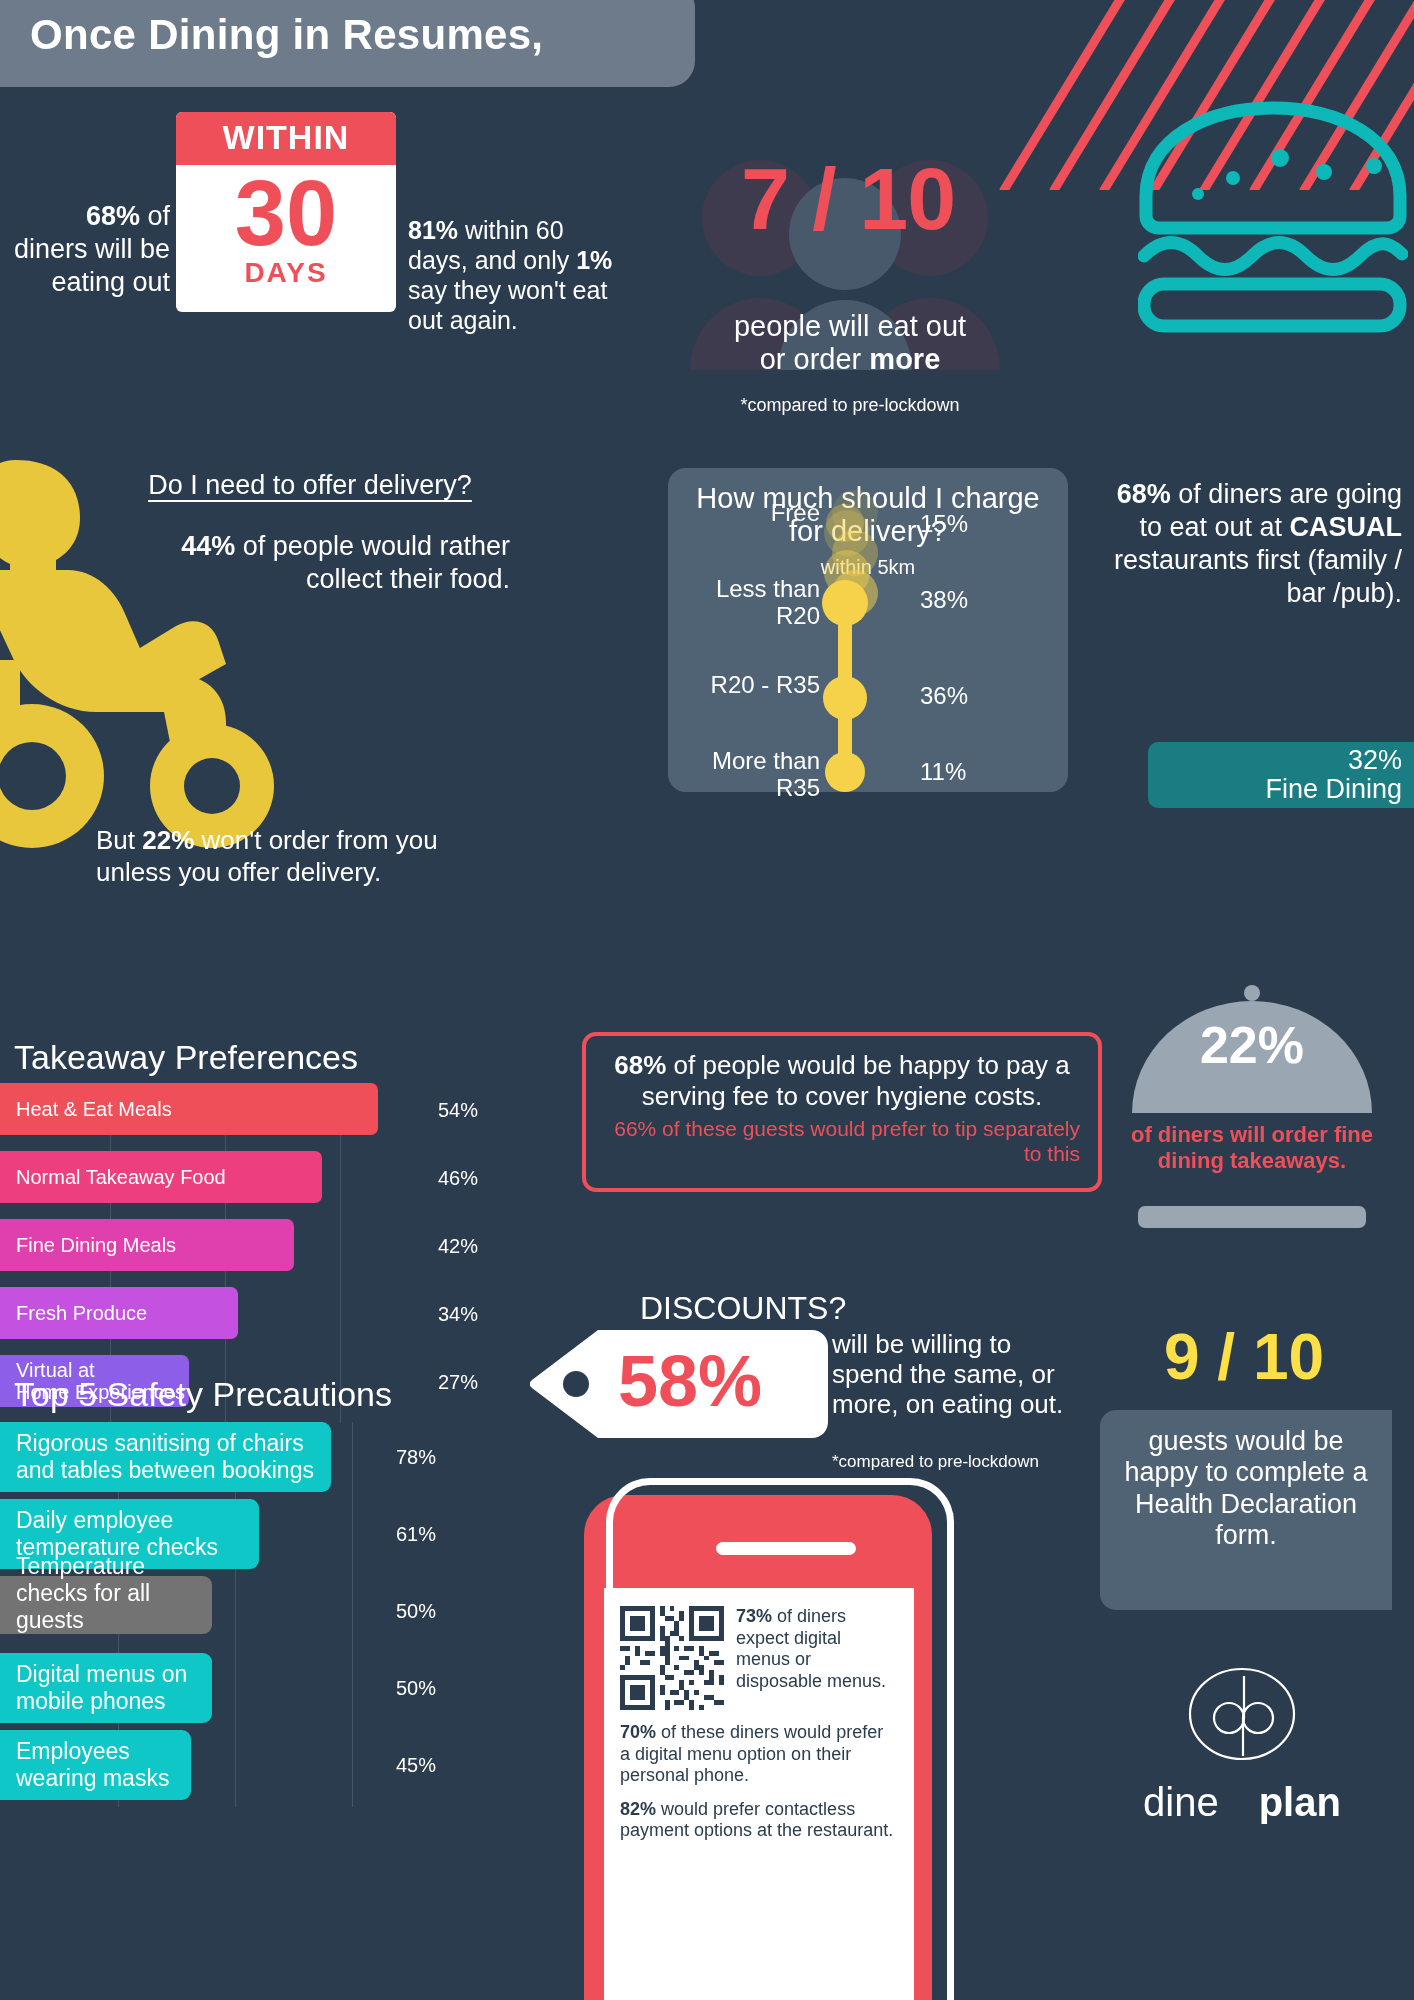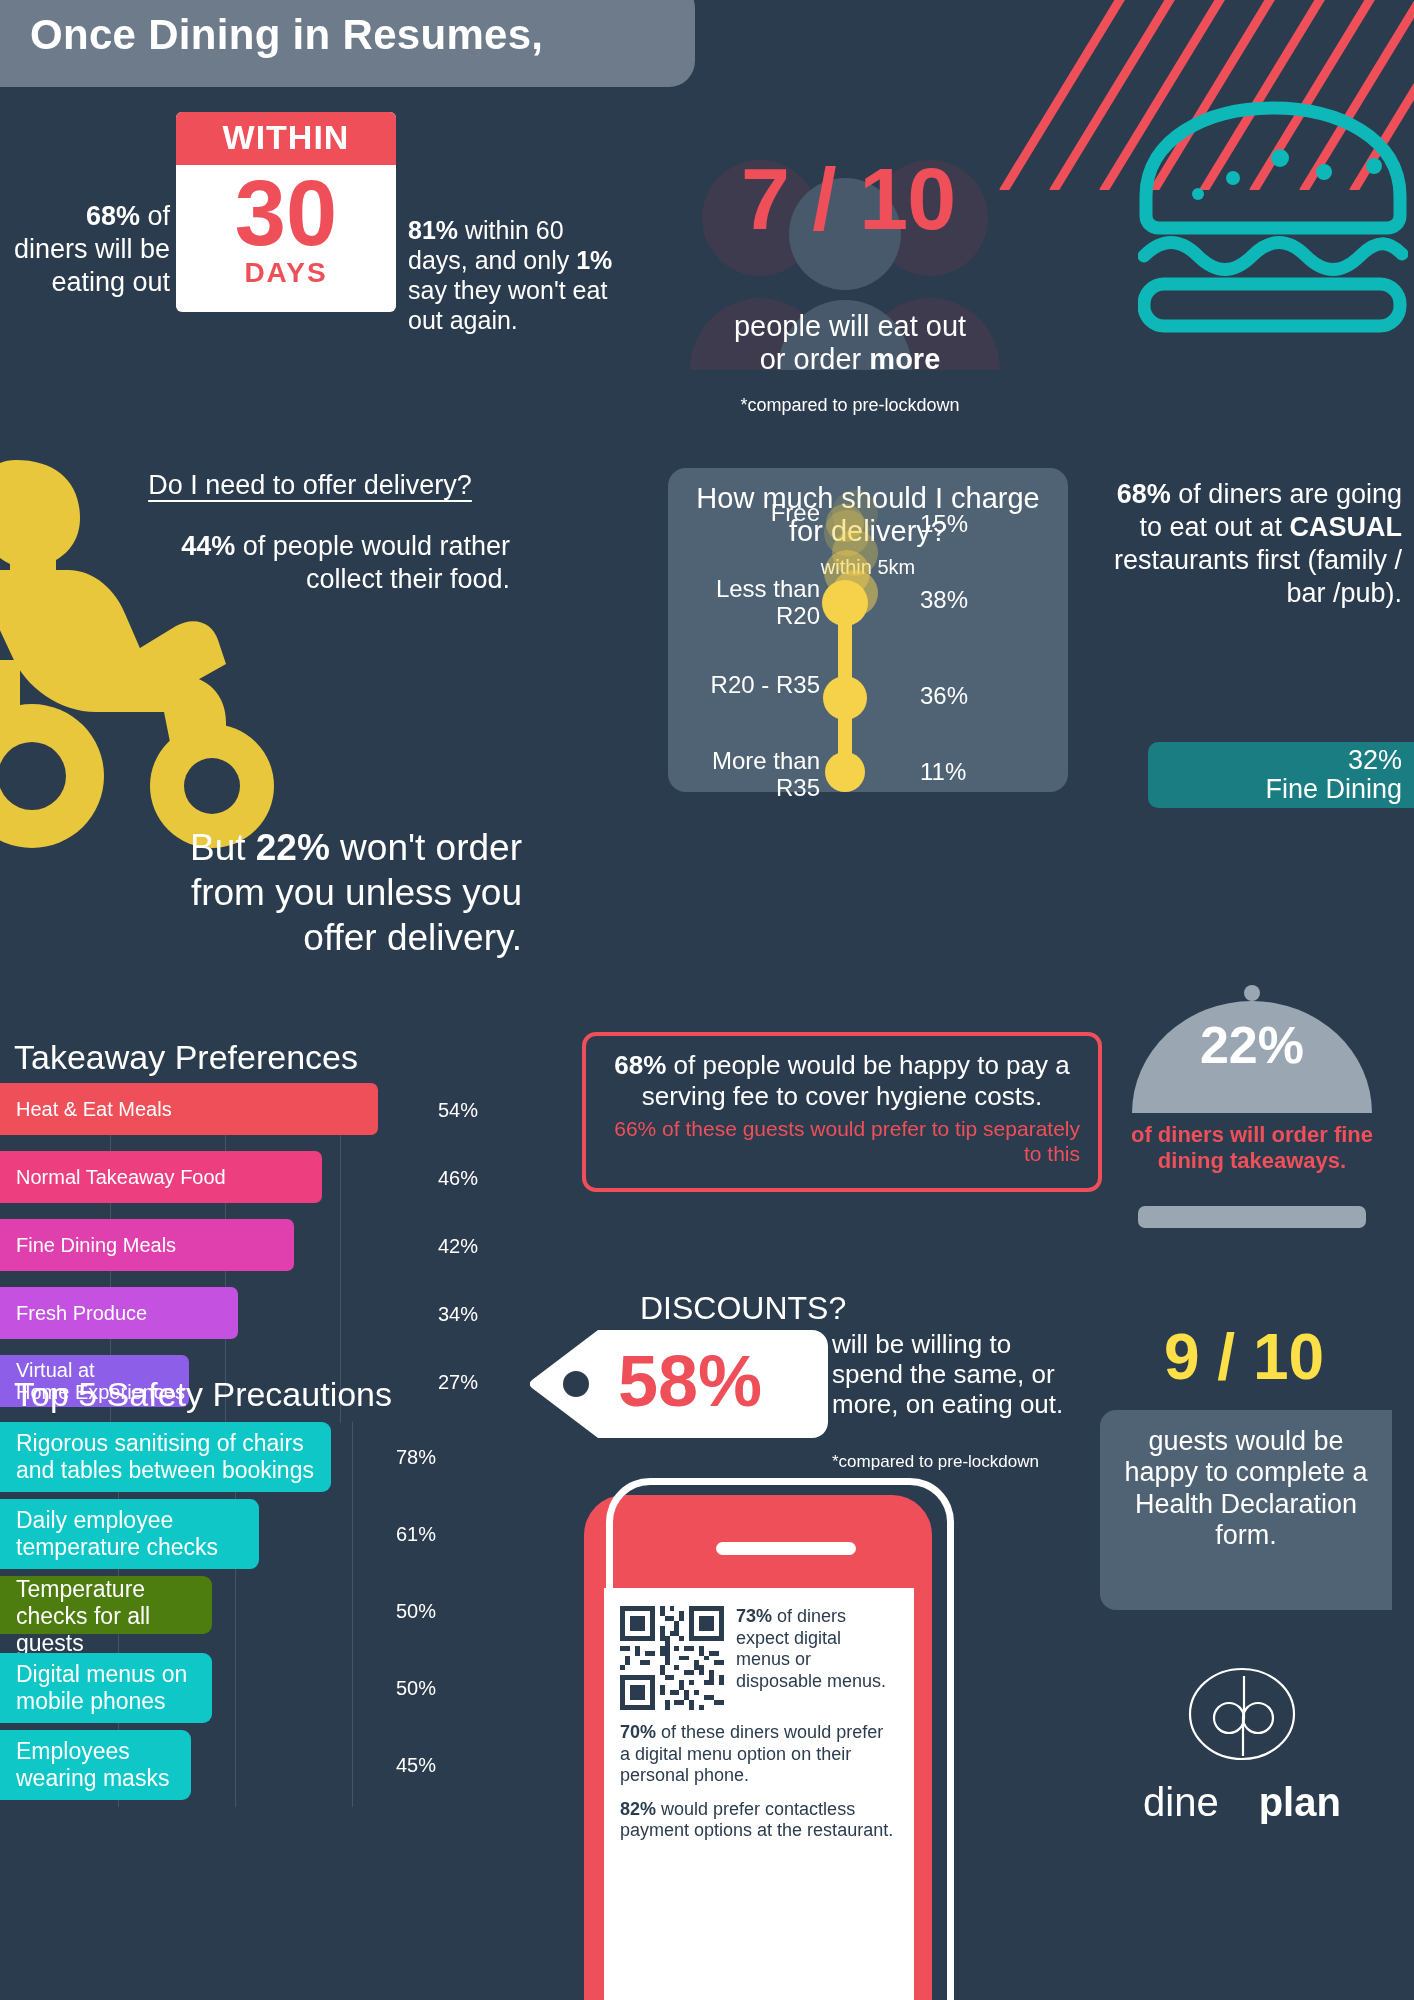--- a/index.html
+++ b/index.html
@@ -58,22 +58,22 @@
   
   #burger { right:6px; top:96px; width:270px; height:240px; }
 
   
   #delivery-q { left:110px; top:470px; width:400px; text-align:center;
      font-size:27px; text-decoration:underline; text-underline-offset:6px; }
   #del-44 { left:100px; top:530px; width:410px; text-align:right;
      font-size:27px; line-height:1.22; }
   #del-78 { left:100px; top:635px; width:410px; text-align:right;
      font-size:27px; line-height:1.22; }
-  #del-22 { left:112px; top:825px; width:410px; text-align:right;
-     font-size:37px; line-height:1.22; }
+  #del-22 { left:96px; top:825px; width:410px; 
+     font-size:26px; line-height:1.22; }
 
   
   #scooter { left:-24px; top:460px; width:320px; height:400px; }
 
   
   #charge-card { left:668px; top:468px; width:400px; height:324px;
      background:#4f6375; border-radius:18px; }
   #charge-title { left:690px; top:482px; width:356px; text-align:center;
      font-size:29px; line-height:1.13; }
   #charge-sub { left:690px; top:556px; width:356px; text-align:center;
@@ -362,21 +362,21 @@
       <div class="abs gridline" style="left: 235px; top: 1422px; height: 385px; width: 1px; background: rgba(255, 255, 255, 0.13);"></div>
       <div class="abs gridline" style="left: 352px; top: 1422px; height: 385px; width: 1px; background: rgba(255, 255, 255, 0.13);"></div>
       <div class="abs sp-bar" style="left: 0px; top: 1422px; width: 331px; height: 70px; background: rgb(15, 199, 199); border-radius: 0px 9px 9px 0px; display: flex; align-items: center;">
         <span style="padding-left: 16px; font-size: 23px; line-height: 1.18;">Rigorous sanitising of chairs and tables between bookings</span>
       </div>
       <div class="abs sp-pct" style="left: 396px; top: 1446px; font-size: 20px;">78%</div>
       <div class="abs sp-bar" style="left: 0px; top: 1499px; width: 259px; height: 70px; background: rgb(15, 199, 199); border-radius: 0px 9px 9px 0px; display: flex; align-items: center;">
         <span style="padding-left: 16px; font-size: 23px; line-height: 1.18;">Daily employee temperature checks</span>
       </div>
       <div class="abs sp-pct" style="left: 396px; top: 1523px; font-size: 20px;">61%</div>
-      <div class="abs sp-bar" style="left: 0px; top: 1576px; width: 212px; height: 58px; background: #4d7c0f; border-radius: 0px 9px 9px 0px; display: flex; align-items: flex-start;">
+      <div class="abs sp-bar" style="left: 0px; top: 1576px; width: 212px; height: 58px; background: #737373; border-radius: 0px 9px 9px 0px; display: flex; align-items: flex-end;">
         <span style="padding-left: 16px; font-size: 23px; line-height: 1.18;">Temperature checks for all guests</span>
       </div>
       <div class="abs sp-pct" style="left: 396px; top: 1600px; font-size: 20px;">50%</div>
       <div class="abs sp-bar" style="left: 0px; top: 1653px; width: 212px; height: 70px; background: rgb(15, 199, 199); border-radius: 0px 9px 9px 0px; display: flex; align-items: center;">
         <span style="padding-left: 16px; font-size: 23px; line-height: 1.18;">Digital menus on mobile phones</span>
       </div>
       <div class="abs sp-pct" style="left: 396px; top: 1677px; font-size: 20px;">50%</div>
       <div class="abs sp-bar" style="left: 0px; top: 1730px; width: 191px; height: 70px; background: rgb(15, 199, 199); border-radius: 0px 9px 9px 0px; display: flex; align-items: center;">
         <span style="padding-left: 16px; font-size: 23px; line-height: 1.18;">Employees wearing masks</span>
       </div>

